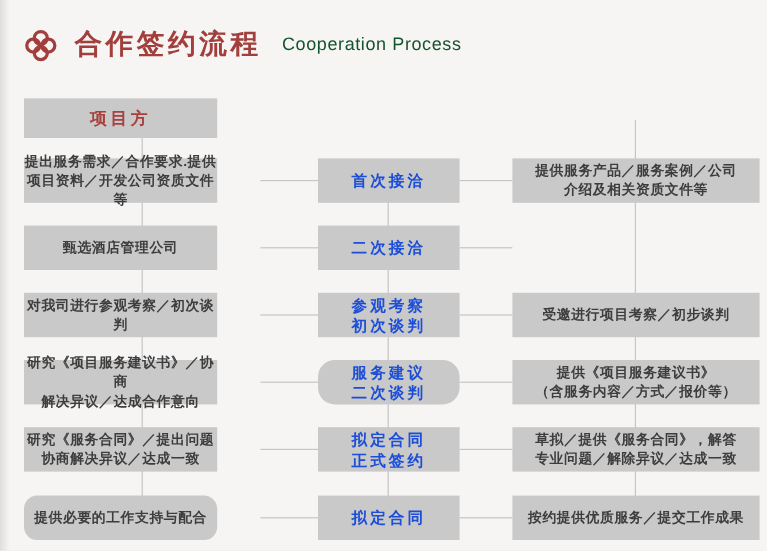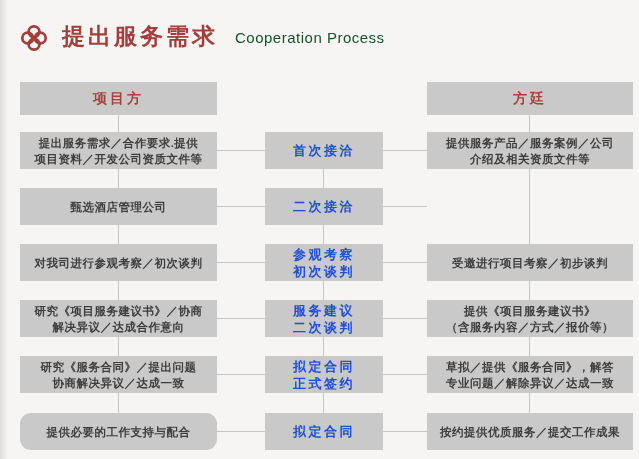--- a/index.html
+++ b/index.html
@@ -21,21 +21,21 @@
   }
   .title-en {
     position:absolute; left:235px; top:29px;
     font-size:15px; font-weight:500; color:#14532d; letter-spacing:0.5px;
   }
   .box {
     position:absolute; background:#c9c9c9; z-index:2;
     display:flex; align-items:center; justify-content:center;
     text-align:center; white-space:pre-line;
   }
-  .col-left  { left:20px;  width:197px; }
+  .col-left  { left:20px;  width:161px; }
   .col-mid   { left:265px; width:118px; }
   .col-right { left:427px; width:206px; }
   .hdr-box { top:82px; height:33px; font-size:14px; font-weight:700; color:#a8403e; letter-spacing:3px; }
   .side-box { height:37px; font-size:11.5px; line-height:16px; font-weight:700; color:#3d3d3d; letter-spacing:0.5px; }
   .step-box { height:37px; font-size:13px; line-height:17px; font-weight:700; color:#1d4ed8; letter-spacing:2.5px; }
   .vline { position:absolute; width:1px; background:#c5c5c5; z-index:1; }
   .hline { position:absolute; height:1px; background:#c5c5c5; z-index:1; }
 </style>
 </head>
 <body>
@@ -45,21 +45,21 @@
 
   <div class="page-header">
     <svg class="knot-icon" viewBox="0 0 100 100">
       <g fill="none" stroke="#a23e3c" stroke-width="9">
         <circle cx="50" cy="29" r="18"></circle>
         <circle cx="29" cy="50" r="18"></circle>
         <circle cx="71" cy="50" r="18"></circle>
         <circle cx="50" cy="71" r="18"></circle>
       </g>
     </svg>
-    <span class="title-zh">提出服务需求</span>
+    <span class="title-zh">合作签约流程</span>
     <span class="title-en">Cooperation Process</span>
   </div>
 
   <div class="vline" style="left:118px; top:100px; height:330px;"></div>
   <div class="vline" style="left:323px; top:150px; height:280px;"></div>
   <div class="vline" style="left:529px; top:100px; height:330px;"></div>
 
   <div class="hline" style="left:217px; top:150px; width:48px;"></div>
   <div class="hline" style="left:383px; top:150px; width:44px;"></div>
   <div class="hline" style="left:217px; top:206px; width:48px;"></div>
@@ -67,39 +67,38 @@
   <div class="hline" style="left:217px; top:262px; width:48px;"></div>
   <div class="hline" style="left:383px; top:262px; width:44px;"></div>
   <div class="hline" style="left:217px; top:318px; width:48px;"></div>
   <div class="hline" style="left:383px; top:318px; width:44px;"></div>
   <div class="hline" style="left:217px; top:374px; width:48px;"></div>
   <div class="hline" style="left:383px; top:374px; width:44px;"></div>
   <div class="hline" style="left:217px; top:431px; width:48px;"></div>
   <div class="hline" style="left:383px; top:431px; width:44px;"></div>
 
   <div class="box col-left hdr-box">项目方</div>
-  <div class="box col-right hdr-box">方廷</div>
 
   <div class="box col-left side-box" style="top:132px;">提出服务需求／合作要求.提供
 项目资料／开发公司资质文件等</div>
   <div class="box col-mid step-box" style="top:132px;">首次接洽</div>
   <div class="box col-right side-box" style="top:132px;">提供服务产品／服务案例／公司
 介绍及相关资质文件等</div>
 
   <div class="box col-left side-box" style="top:188px;">甄选酒店管理公司</div>
   <div class="box col-mid step-box" style="top:188px;">二次接洽</div>
 
   <div class="box col-left side-box" style="top:244px;">对我司进行参观考察／初次谈判</div>
   <div class="box col-mid step-box" style="top:244px;">参观考察
 初次谈判</div>
   <div class="box col-right side-box" style="top:244px;text-align:right;">受邀进行项目考察／初步谈判</div>
 
   <div class="box col-left side-box" style="top:300px;">研究《项目服务建议书》／协商
 解决异议／达成合作意向</div>
-  <div class="box col-mid step-box" style="top:300px;">服务建议
+  <div class="box col-mid step-box" style="top:300px;border-radius:14px;">服务建议
 二次谈判</div>
   <div class="box col-right side-box" style="top:300px;">提供《项目服务建议书》
 （含服务内容／方式／报价等）</div>
 
   <div class="box col-left side-box" style="top:356px;">研究《服务合同》／提出问题
 协商解决异议／达成一致</div>
   <div class="box col-mid step-box" style="top:356px;">拟定合同
 正式签约</div>
   <div class="box col-right side-box" style="top:356px;">草拟／提供《服务合同》，解答
 专业问题／解除异议／达成一致</div>

